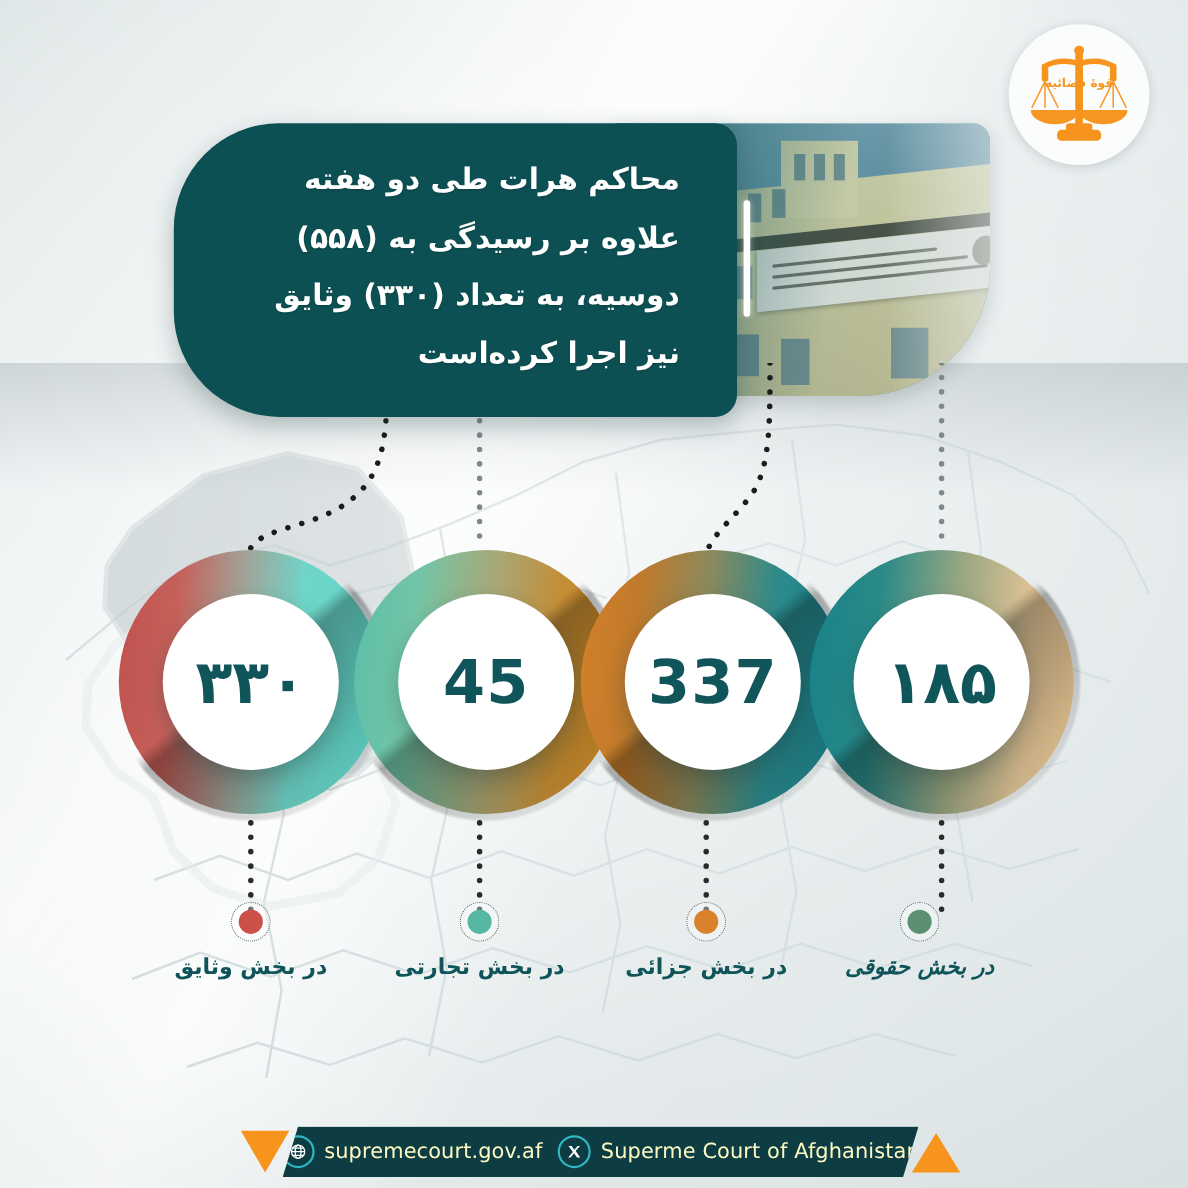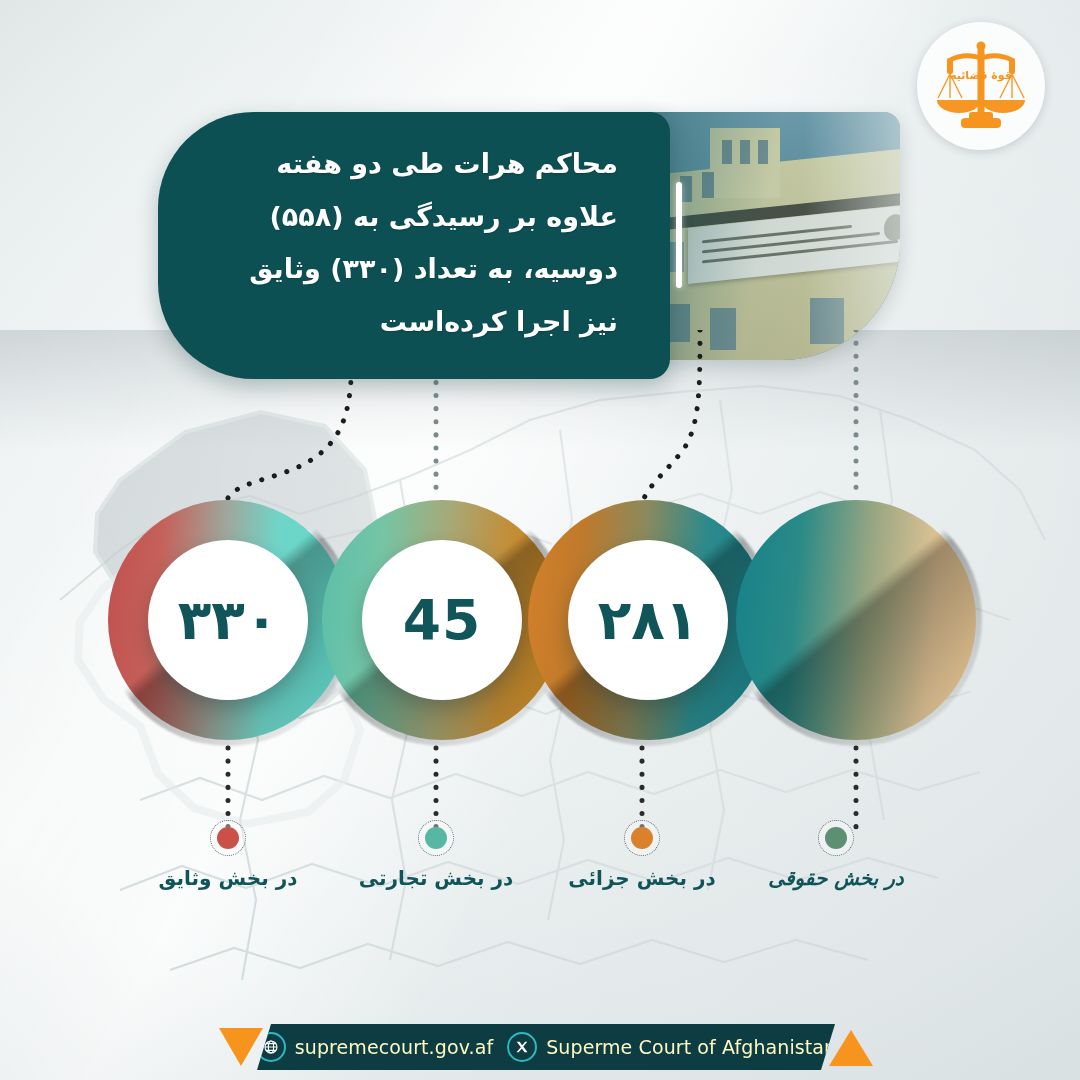--- a/index.html
+++ b/index.html
@@ -215,27 +215,30 @@
       <div class="disc">
         <span>45</span>
       </div>
     </div>
 
     <div class="node" style="left:528px;">
       <div class="ring" style="background:linear-gradient(95deg,#d4802a 0%,#bf7a2b 22%,#8a8a5e 46%,#2b8a8c 70%,#19808a 100%);">
         <div class="shadow"></div>
       </div>
       <div class="disc">
-        <span>۲۸۱</span>
+        <span>337</span>
       </div>
     </div>
 
     <div class="node" style="left:736px;">
       <div class="ring" style="background:linear-gradient(95deg,#17818a 0%,#2a8a87 26%,#9aa782 54%,#e2c496 80%,#f0cd96 100%);">
         <div class="shadow"></div>
+      </div>
+      <div class="disc">
+        <span>۱۸۵</span>
       </div>
     </div>
 
   </div>
 
   <div class="legend">
 
     <div class="lg" style="left:88px;">
       <div class="lgdot">
           <i style="background:#cb5148"></i>

